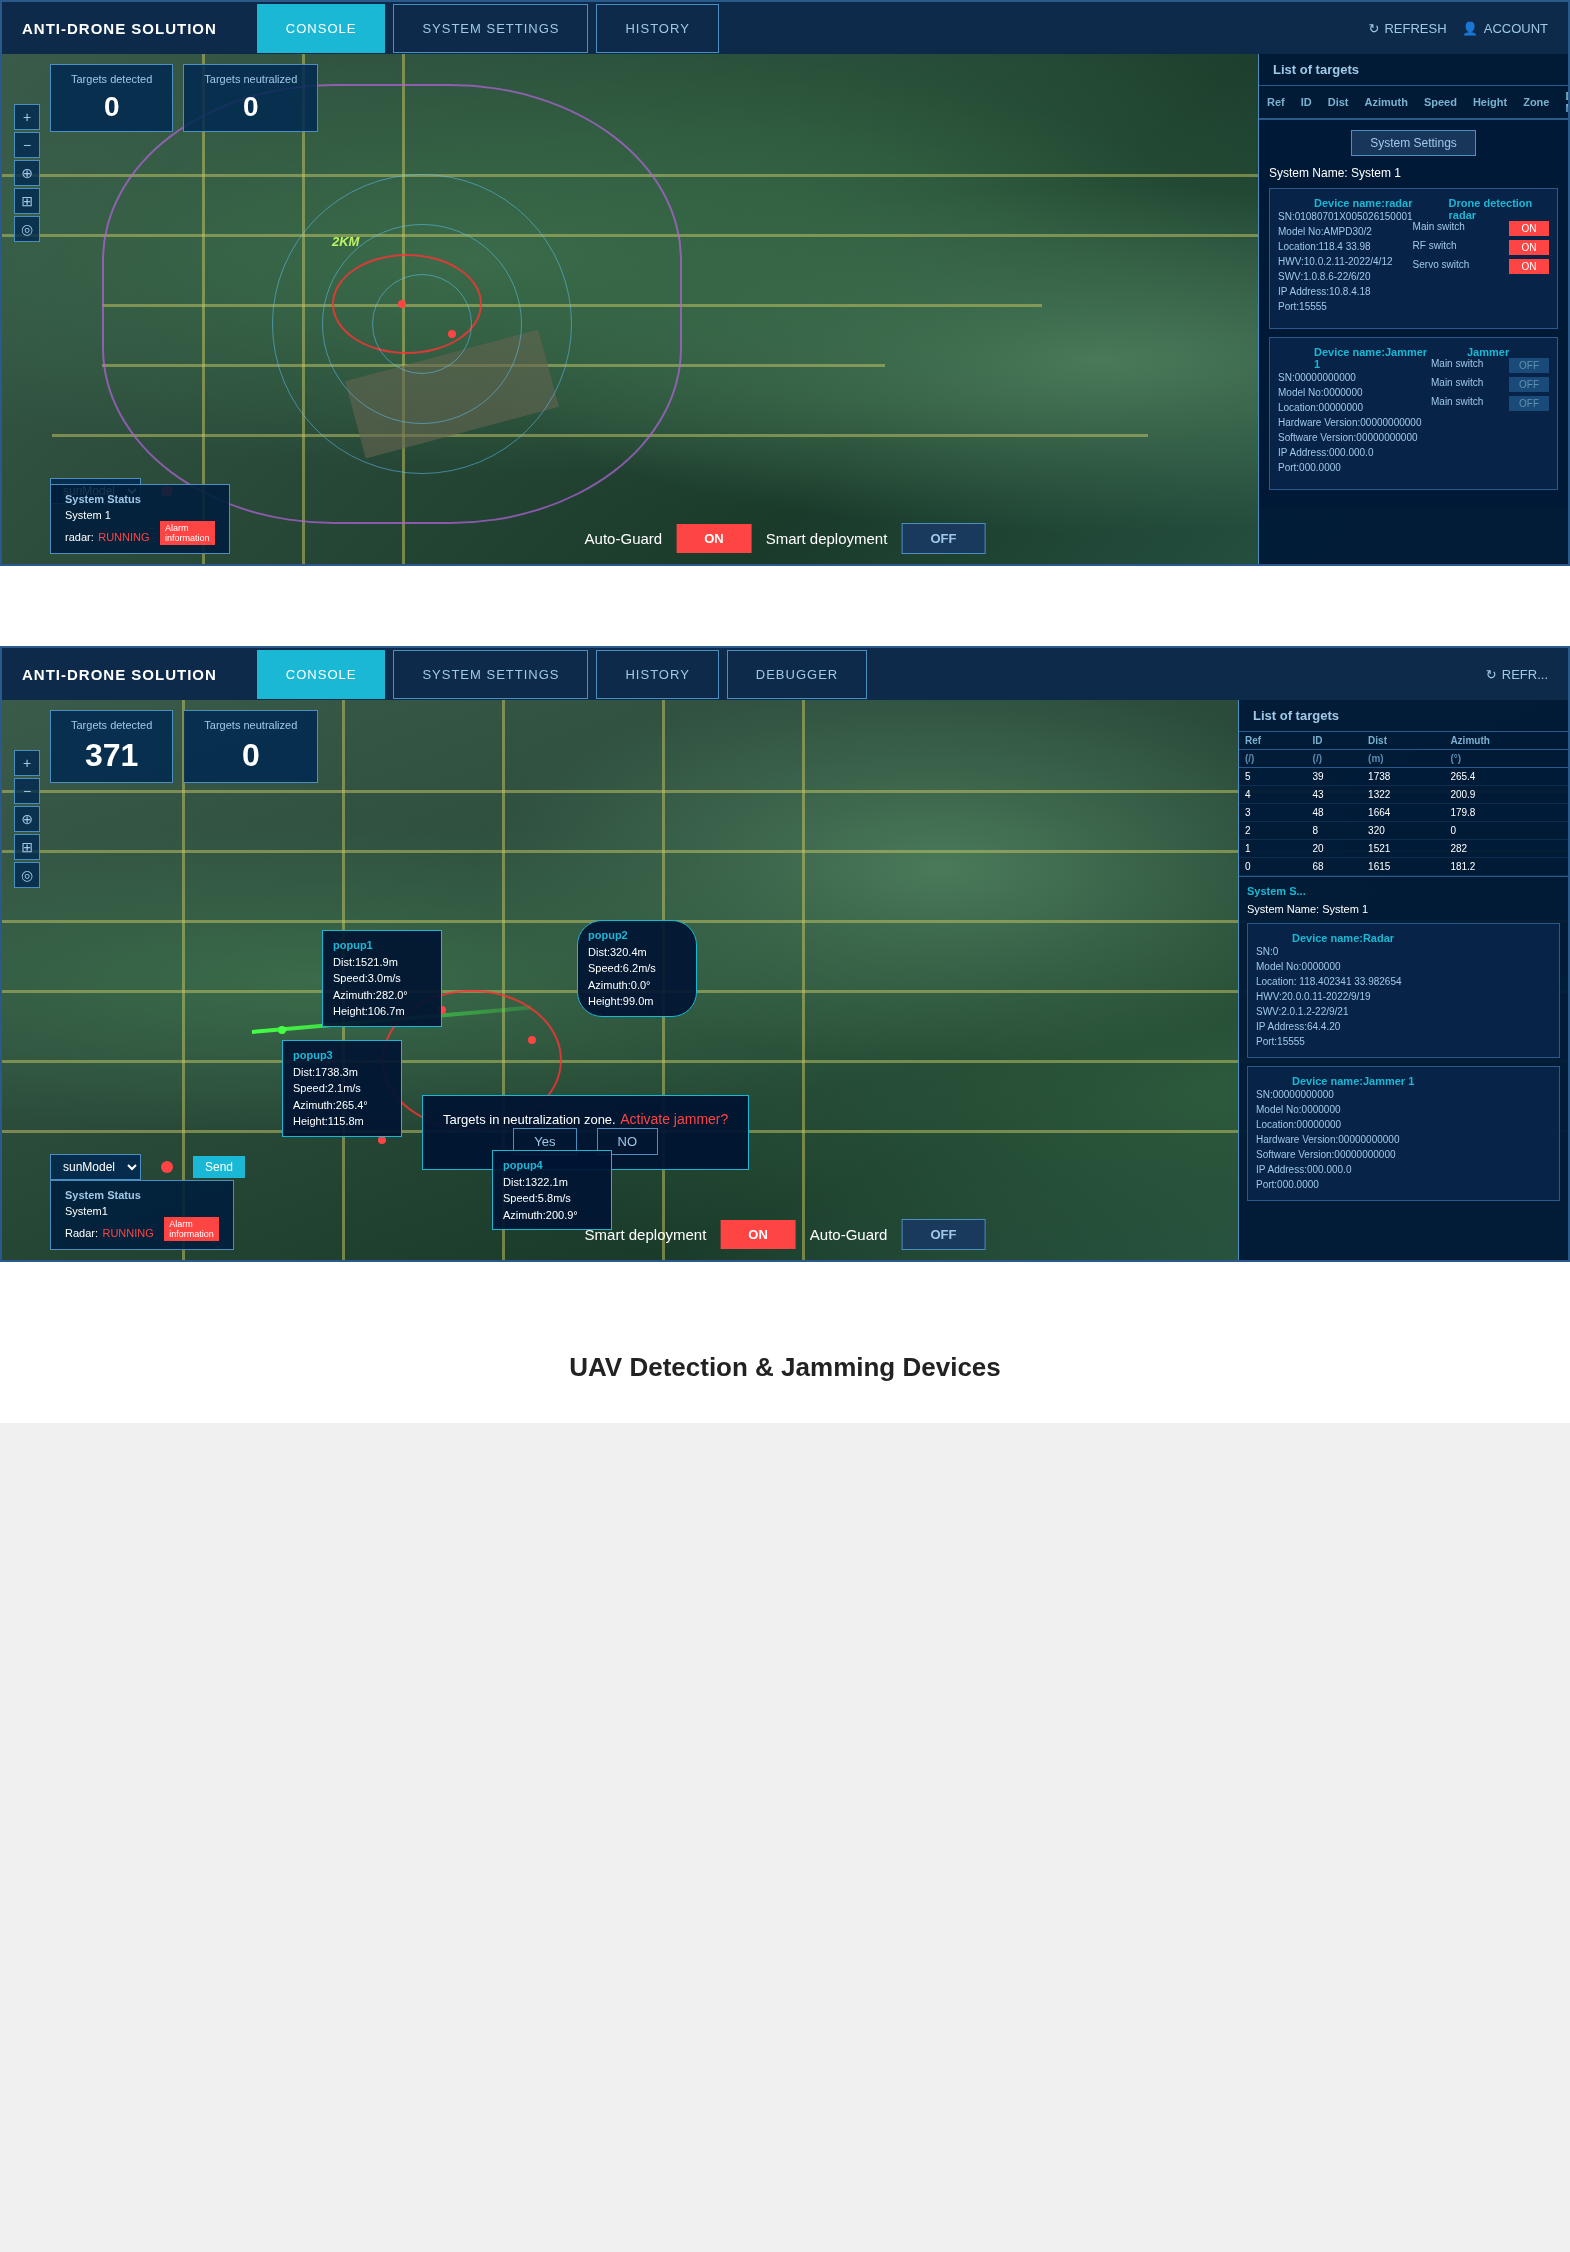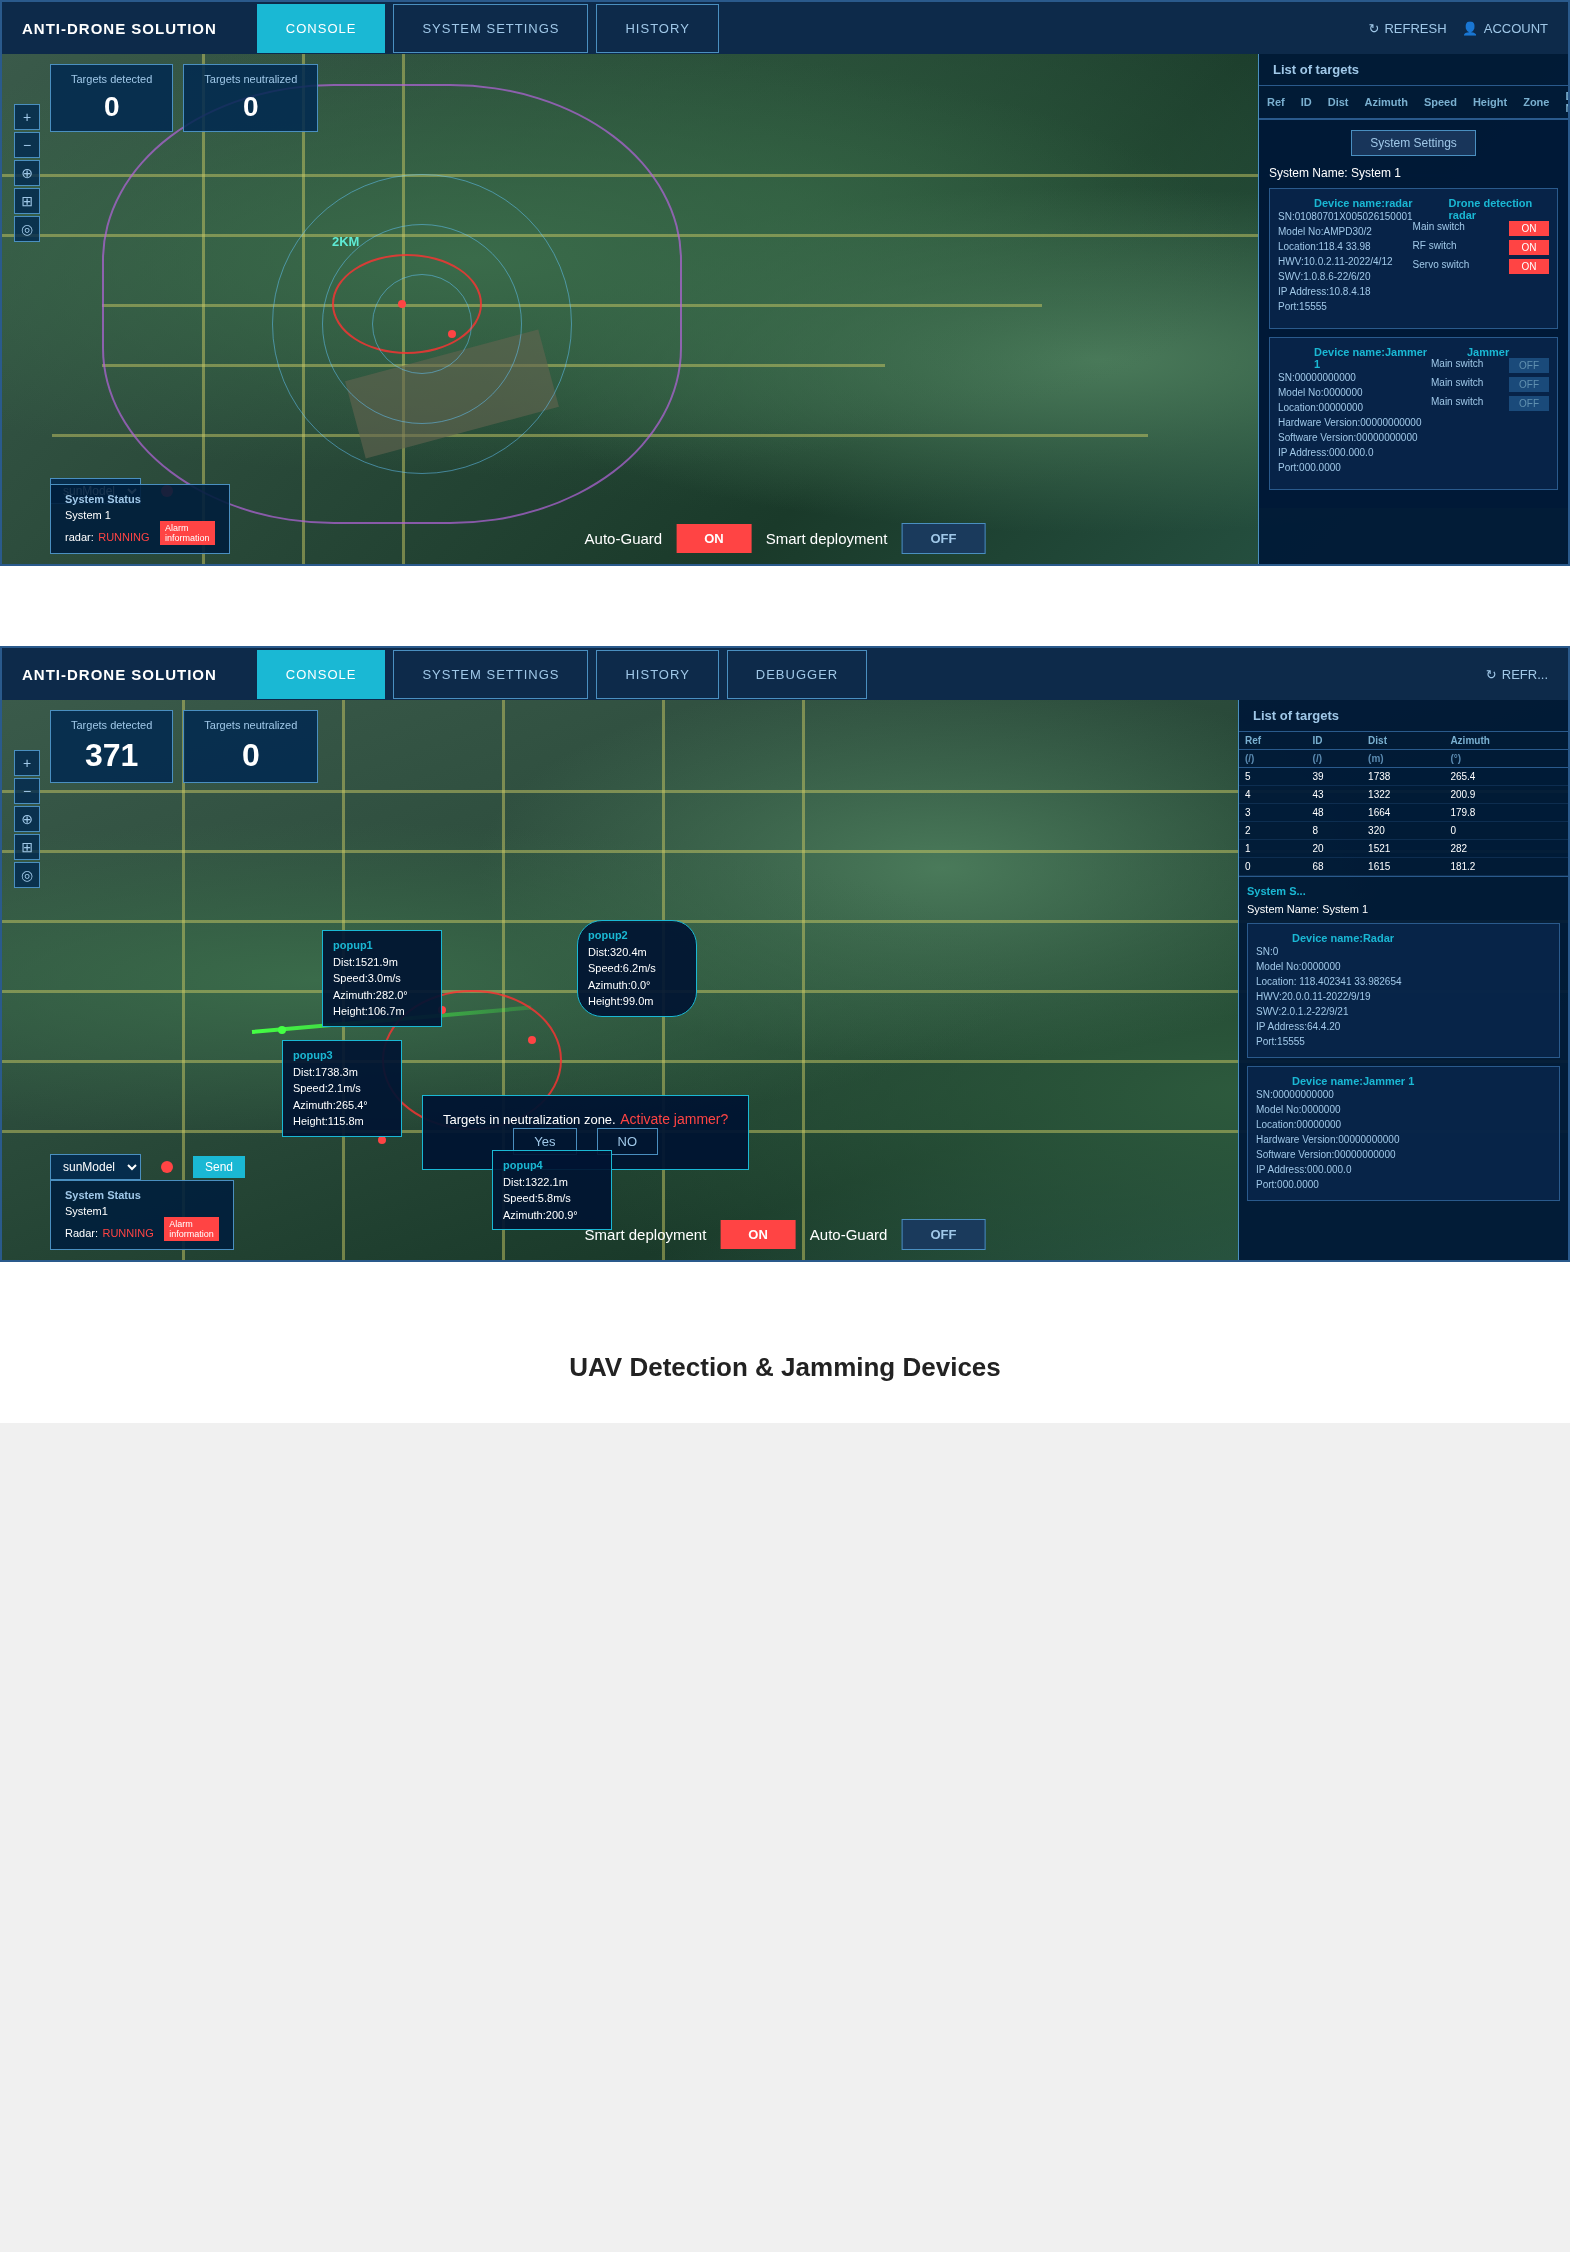--- a/index.html
+++ b/index.html
@@ -405,23 +405,24 @@
       border: 1px solid #4a8fc0;
       color: #a0c8e8;
       padding: 5px 20px;
       cursor: pointer;
       font-size: 13px;
     }
 
     
     .map-label-2km {
       position: absolute;
-      color: #5eead4;
+      color: #bef264;
       font-size: 13px;
       font-weight: bold;
+      font-style: italic;
     }
 
     
     .target-marker {
       position: absolute;
       width: 8px;
       height: 8px;
       background: #ff4444;
       border-radius: 50%;
       transform: translate(-50%, -50%);

